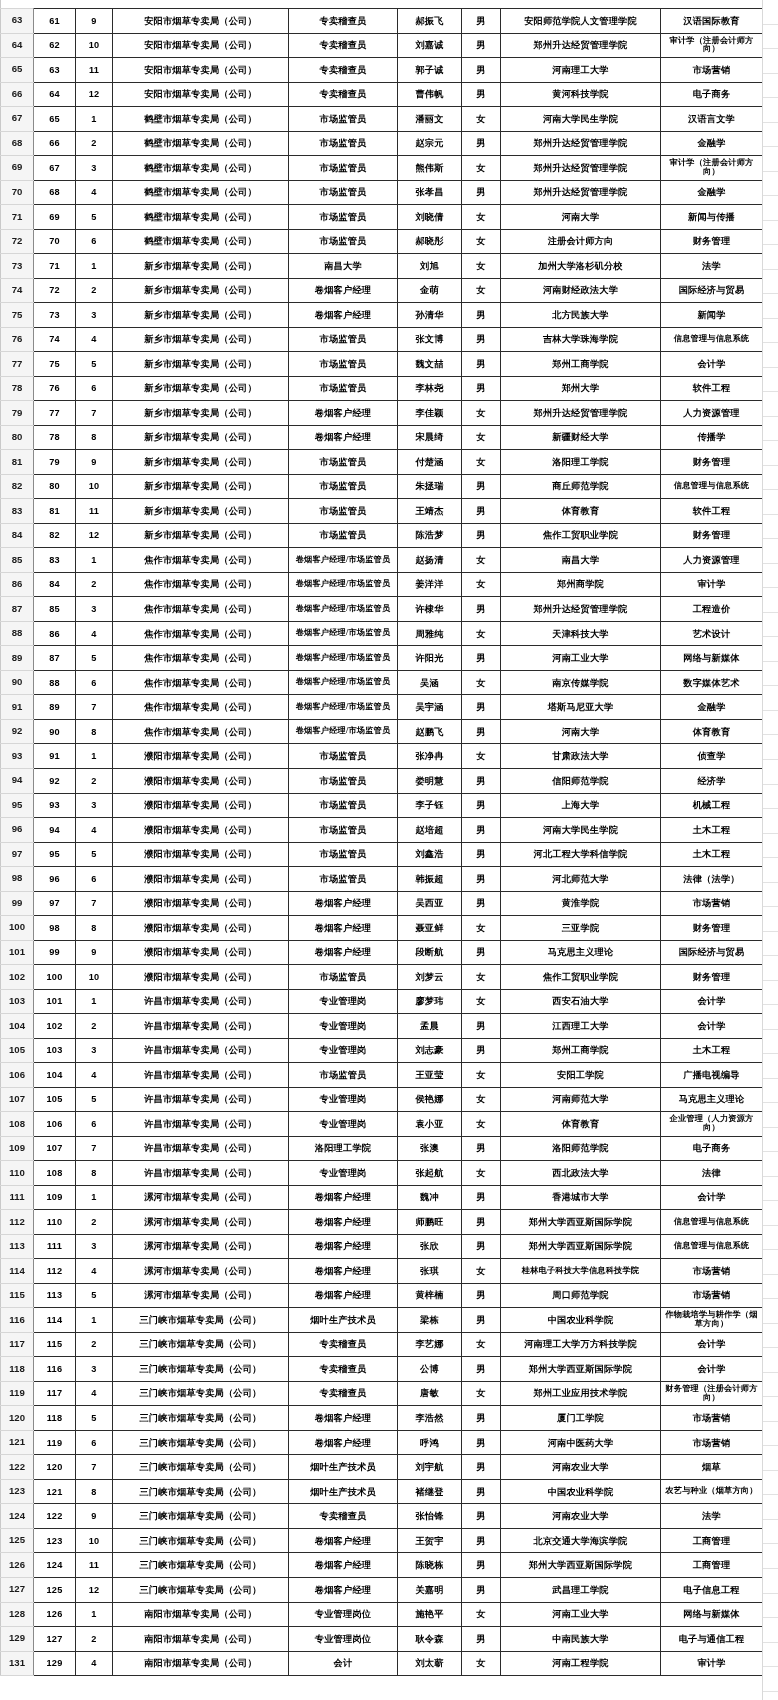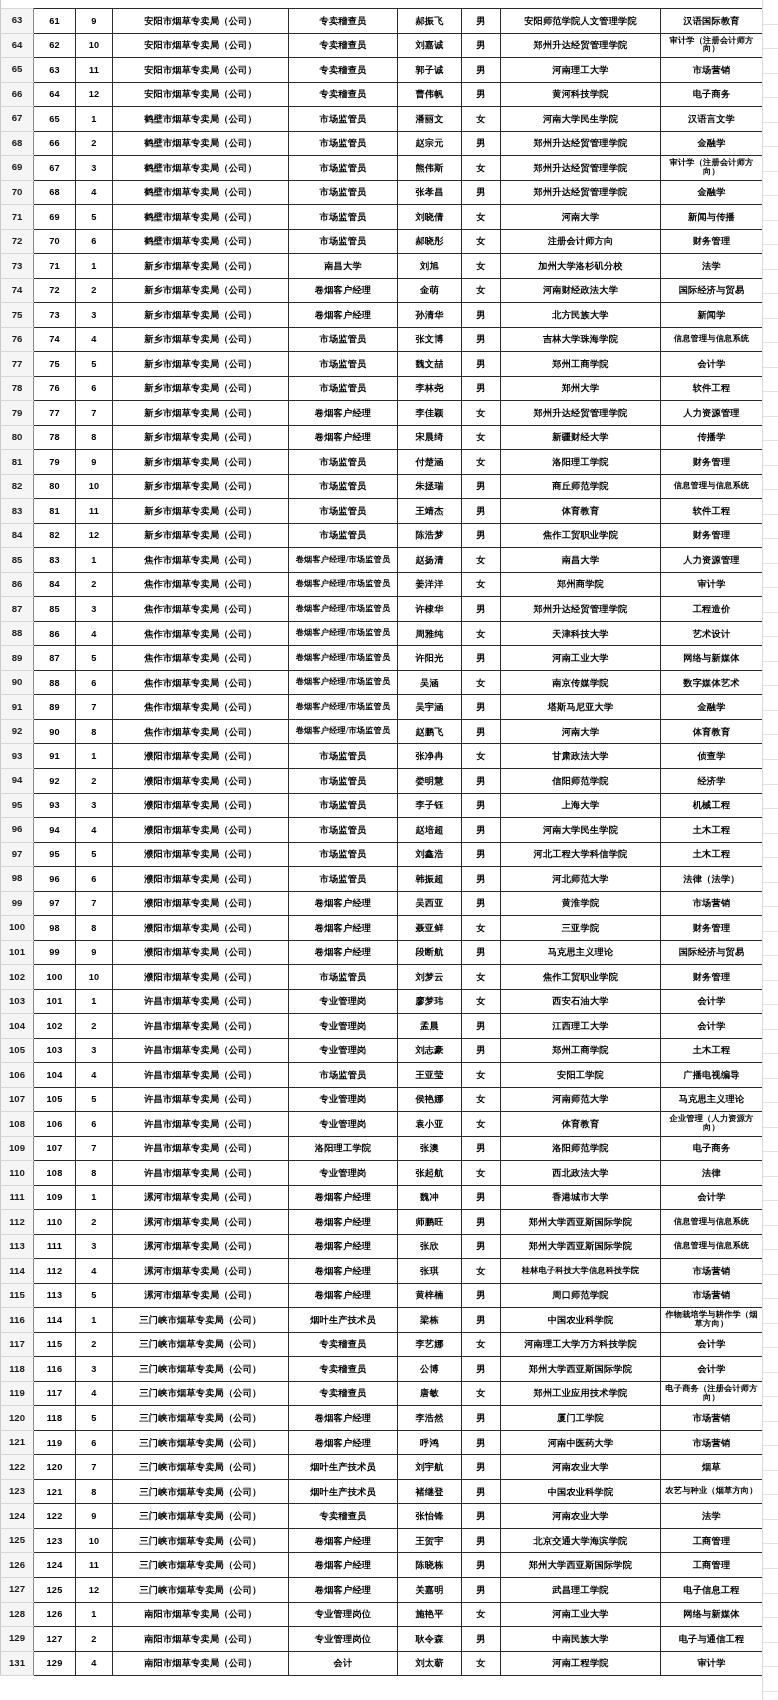--- a/index.html
+++ b/index.html
@@ -726,21 +726,21 @@
         </tr>
         <tr style="height: 24.52px;">
           <td class="rowhdr">119</td>
           <td class="c-seq">117</td>
           <td class="c-sub">4</td>
           <td class="c-unit">三门峡市烟草专卖局（公司）</td>
           <td class="c-pos">专卖稽查员</td>
           <td class="c-name">唐敏</td>
           <td class="c-gender">女</td>
           <td class="c-school">郑州工业应用技术学院</td>
-          <td class="c-major small">电子商务（注册会计师方向）</td>
+          <td class="c-major small">财务管理（注册会计师方向）</td>
         </tr>
         <tr style="height: 24.52px;">
           <td class="rowhdr">120</td>
           <td class="c-seq">118</td>
           <td class="c-sub">5</td>
           <td class="c-unit">三门峡市烟草专卖局（公司）</td>
           <td class="c-pos">卷烟客户经理</td>
           <td class="c-name">李浩然</td>
           <td class="c-gender">男</td>
           <td class="c-school">厦门工学院</td>

